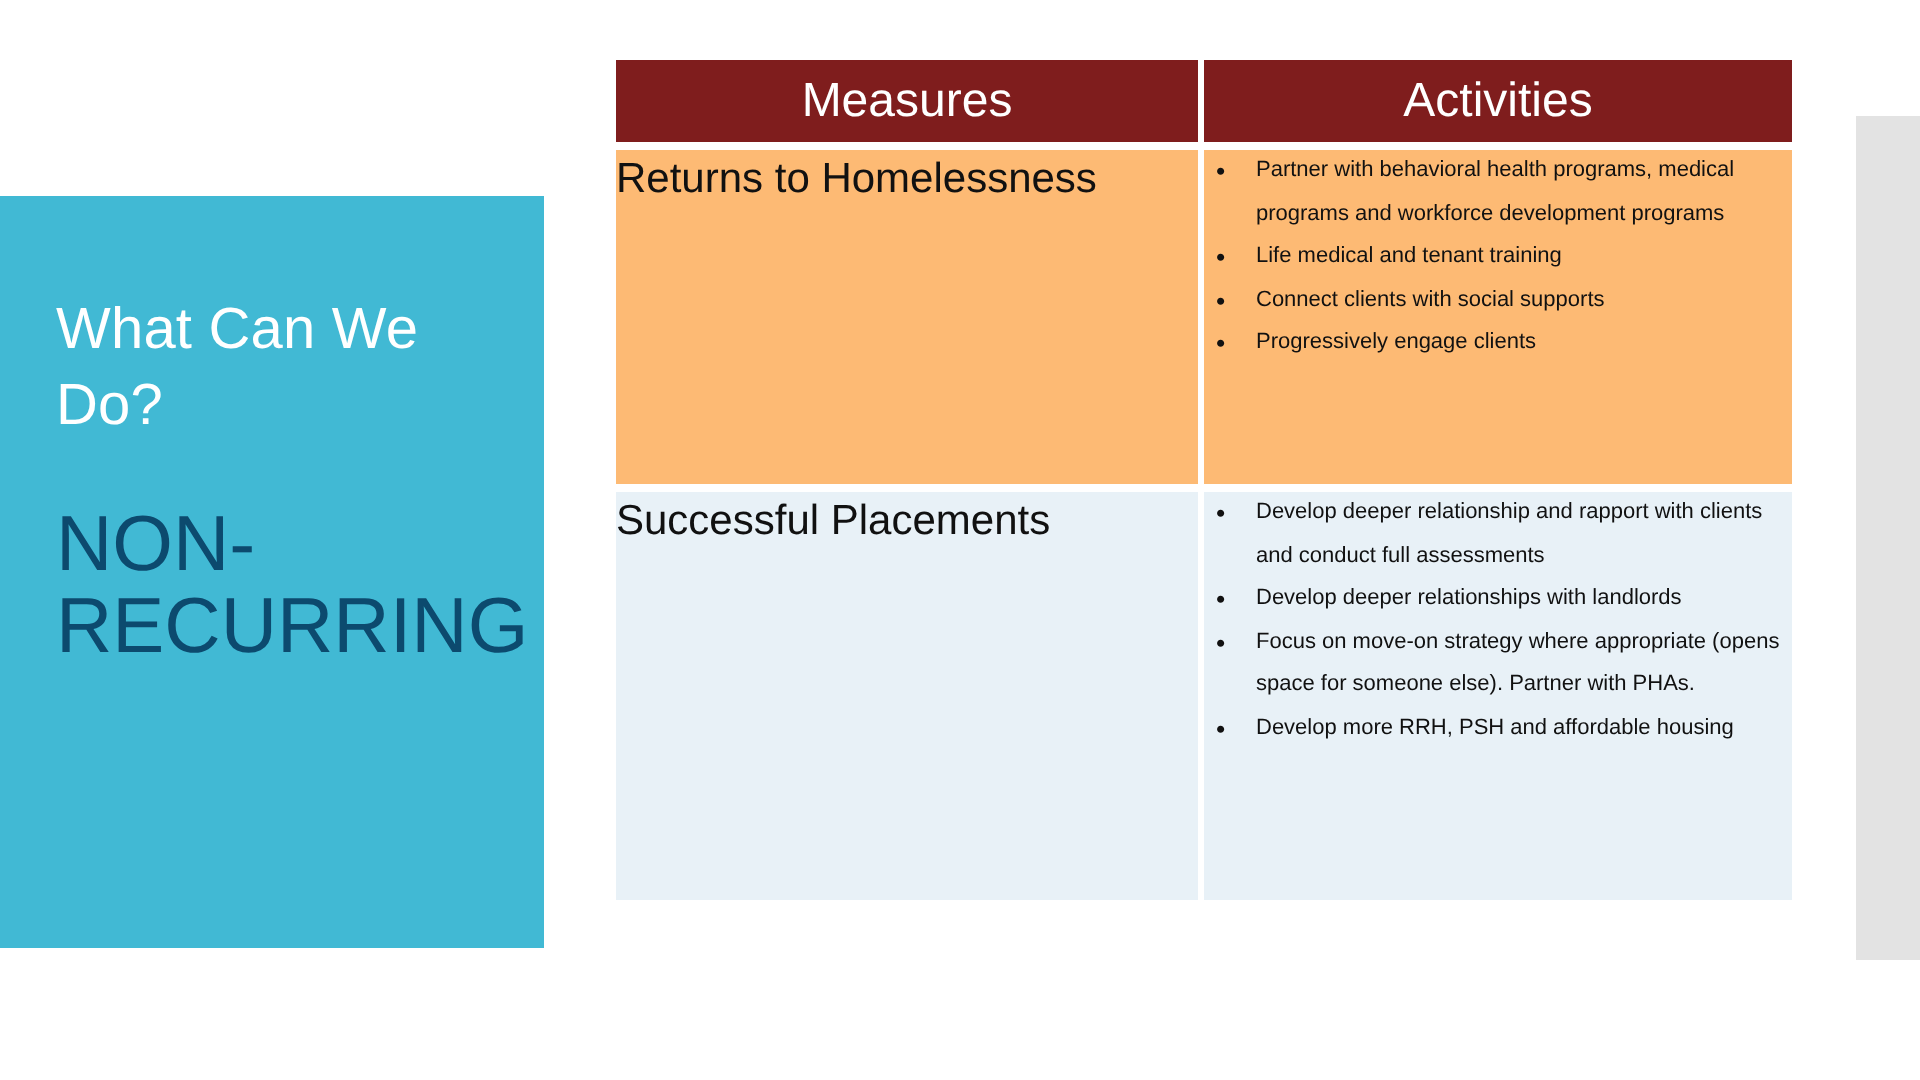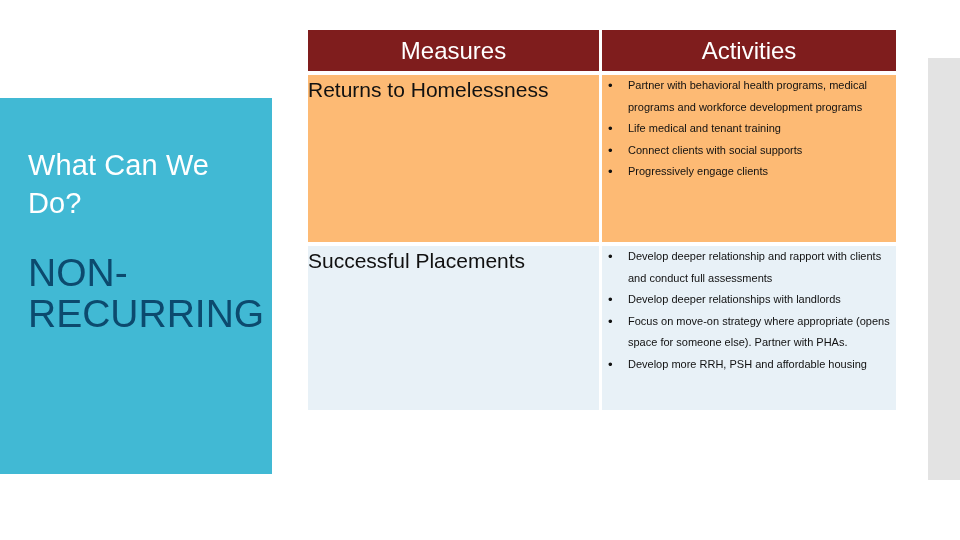--- a/index.html
+++ b/index.html
@@ -100,21 +100,21 @@
   td.activity-cell {
     font-size: 11px;
     line-height: 21.5px;
     color: #111111;
     padding: 8px 4px 8px 4px;
   }
 
   tr.row-1 td { background: #fdba74; }
   tr.row-1 td.measure-cell { height: 167px; }
   tr.row-2 td { background: #e8f1f7; }
-  tr.row-2 td.measure-cell { height: 164px; }
+  tr.row-2 td.measure-cell { height: 204px; }
 
   ul.bullets {
     list-style: none;
     margin: 0;
     padding: 0;
   }
   ul.bullets li {
     position: relative;
     padding-left: 26px;
     margin: 0;

